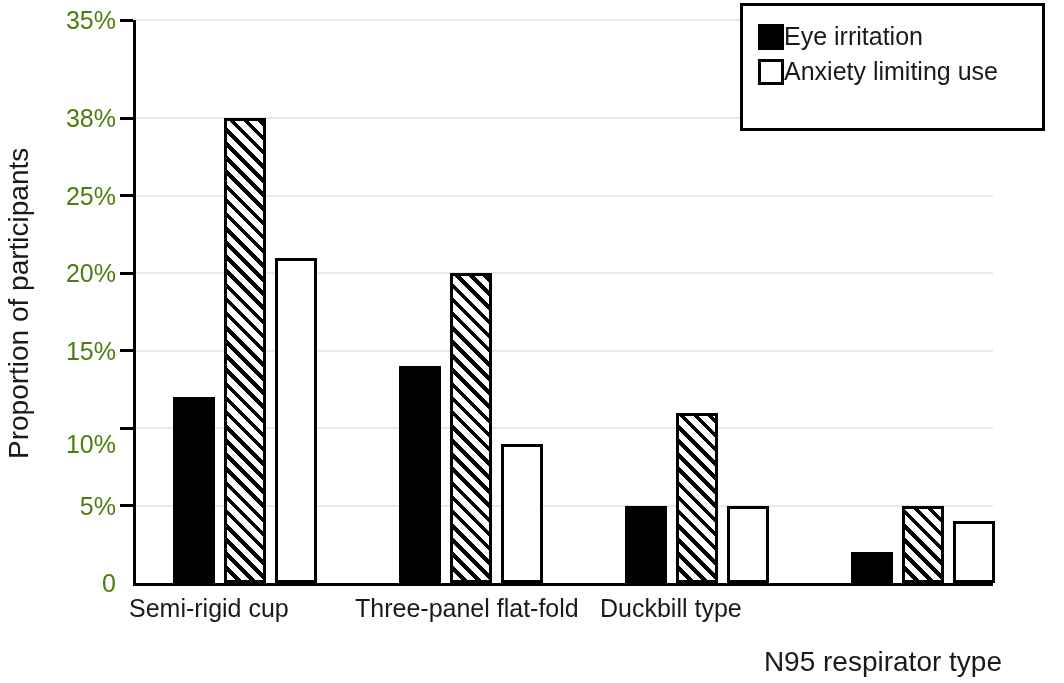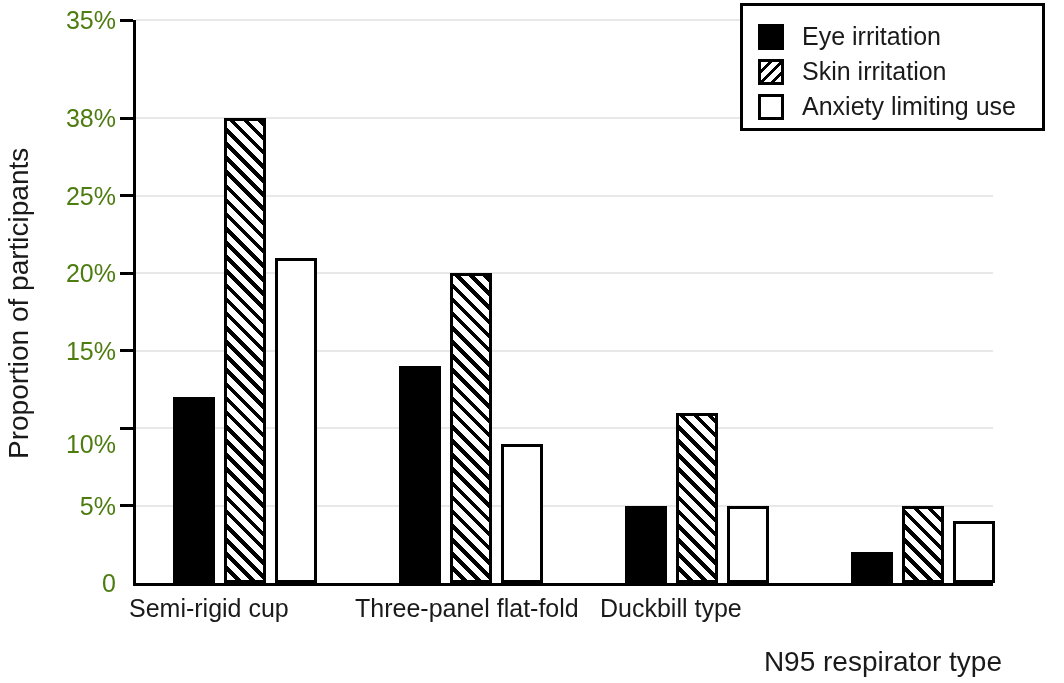--- a/index.html
+++ b/index.html
@@ -62,21 +62,21 @@
     writing-mode: vertical-rl; transform: rotate(180deg);
     font-size: 28px; color: #1a1a1a; white-space: nowrap;
   }
 
   
   .legend {
     position: absolute; left: 740px; top: 3px; width: 305px; height: 128px;
     border: 3px solid #000; background: #fff; z-index: 5;
     padding: 13px 0 0 15px;
   }
-  .legend-row { height: 35px; display: flex; align-items: center; gap: 18px; }
+  .legend-row { height: 35px; display: flex; align-items: center; }
   .swatch { width: 26px; height: 26px; border: 3px solid #000; background: #fff; flex: 0 0 26px; }
   .swatch.solid { background: #000; }
   .swatch.diagonal-hatch {
     background: repeating-linear-gradient(135deg, #fff 0 5px, #000 5px 8px);
   }
   .legend-label { font-size: 25px; white-space: nowrap; color: #1a1a1a; }
 </style>
 </head>
 <body>
 
@@ -135,21 +135,17 @@
     </div>
 
   <div class="x-title">N95 respirator type</div>
 
   <div class="legend" id="legend">
       <div class="legend-row">
         <div class="swatch solid"></div>
         <div class="legend-label">Eye irritation</div>
       </div>
       <div class="legend-row">
-        <div class="swatch diagonal-hatch"></div>
-        <div class="legend-label">Skin irritation</div>
-      </div>
-      <div class="legend-row">
         <div class="swatch outline"></div>
         <div class="legend-label">Anxiety limiting use</div>
       </div>
     </div>
 </div>
 
 </body></html>

